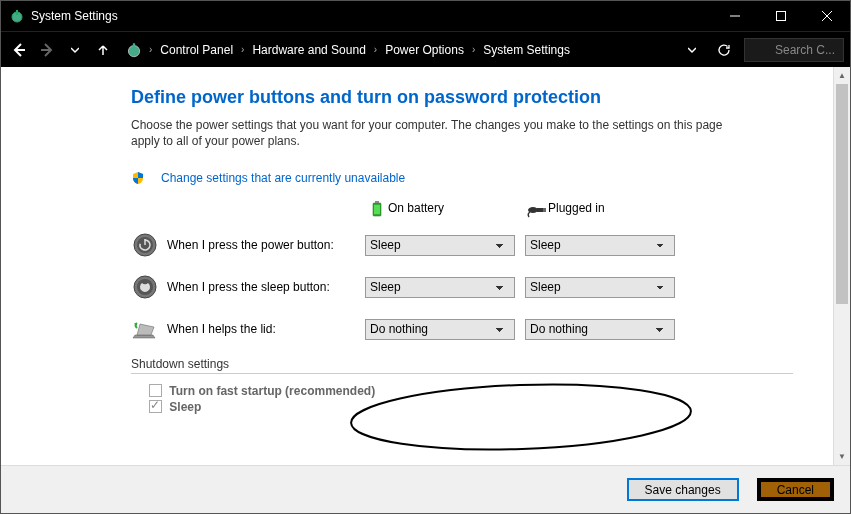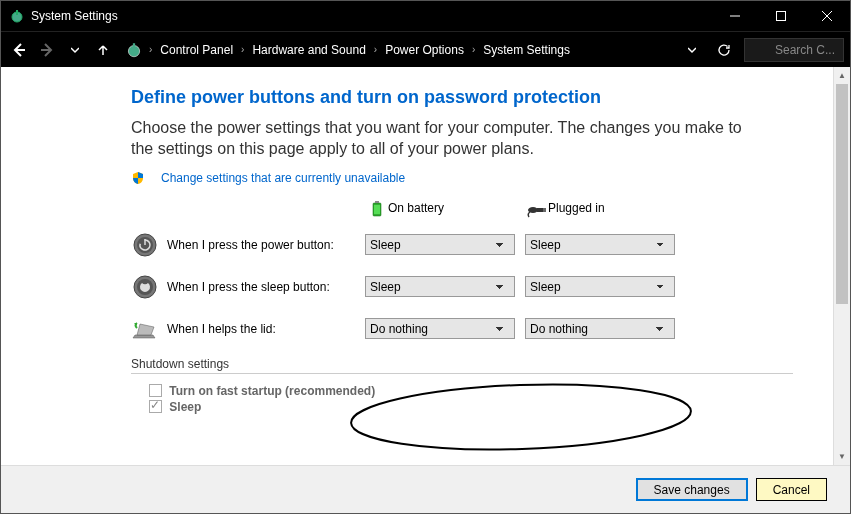--- a/index.html
+++ b/index.html
@@ -30,21 +30,21 @@
   .content-wrap { position: absolute; top: 66px; bottom: 48px; left: 0; right: 0; display:flex;}
   .content { flex:1; overflow-y: auto; padding: 20px 40px 10px 130px; position:relative;}
   .scrollbar-stub { width: 17px; background: #f0f0f0; border-left:1px solid #ddd; position:relative;}
   .scrollbar-stub::before { content:''; position:absolute; top:0; left:0; right:0; height:17px; background:#f0f0f0; display:flex;}
   .scrollbar-arrow { position:absolute; left:0; right:0; height:17px; display:flex; align-items:center; justify-content:center; color:#666; font-size:8px;}
   .scrollbar-arrow.top{top:0;}
   .scrollbar-arrow.bot{bottom:0;}
   .scrollbar-thumb{ position:absolute; top:17px; left:2px; right:2px; height:220px; background:#c2c2c2;}
   
   h1.heading { color: #0066cc; font-size: 18px; font-weight: 700; margin-bottom: 10px; }
-  .desc { color: #333; font-size: 16px; margin-bottom: 11px; max-width: 620px; line-height:1.3;}
+  .desc { color: #333; font-size: 12px; margin-bottom: 22px; max-width: 620px; line-height:1.3;}
   .shield-link { display: flex; align-items: center; gap: 16px; margin-bottom: 12px; }
   .shield-link a { color: #0066cc; text-decoration: none; font-size: 12px; }
   .shield-icon { width: 14px; height: 14px; }
   
   .section-label { font-size: 12px; color: #333; border-bottom: 1px solid #ccc; padding-bottom: 2px; margin-bottom: 10px; max-width: 670px;}
   
   .col-headers { display: flex; align-items: center; margin-bottom: 12px; padding-left: 235px;}
   .col-headers .colh { display: flex; align-items: center; gap: 0; width: 160px; font-size: 12px;}
   .battery-icon, .plug-icon { width: 22px; height: 22px; display:flex; align-items:center; justify-content:center;}
   
@@ -55,22 +55,22 @@
   
   .shutdown-section { margin-top: 8px; }
   .shutdown-item { padding-left: 18px; margin-bottom: 2px; color: #666;}
   .shutdown-item .chk { display: inline-block; width: 13px; height: 13px; border: 1px solid #aaa; margin-right: 4px; vertical-align: -2px; position:relative;}
   .shutdown-item .chk.checked::after{ content:'✓'; position:absolute; top:-3px; left:0; font-size:12px; color:#888;}
   .shutdown-item b { font-weight: 600; color:#666;}
   .shutdown-help { padding-left: 36px; font-size: 12px; color: #666; margin-bottom:4px;}
   .shutdown-help a { color: #0066cc; text-decoration: none; }
   
   
-  .button-bar { position: absolute; bottom: 0; left: 0; right: 0; height: 48px; background: #f0f0f0; border-top: 1px solid #ddd; display: flex; justify-content: flex-end; align-items: center; padding-right: 23px; gap: 8px; }
-  .button-bar button { height: 23px; padding: 0 16px; font-size: 12px; background: #fef9c3; border: 1px solid #000000; }
+  .button-bar { position: absolute; bottom: 0; left: 0; right: 0; height: 48px; background: #f0f0f0; border-top: 1px solid #ddd; display: flex; justify-content: flex-end; align-items: center; padding-right: 16px; gap: 18px; }
+  .button-bar button { height: 23px; padding: 0 16px; font-size: 12px; background: #a16207; border: 4px solid #000000; }
   .button-bar button.primary { border: 2px solid #0078d7; background:#e1e1e1;}
   
   
   .annotation-circle { position: absolute; pointer-events: none; }
 </style>
 </head>
 <body>
 
 <div class="titlebar">
   <span class="title-icon">

